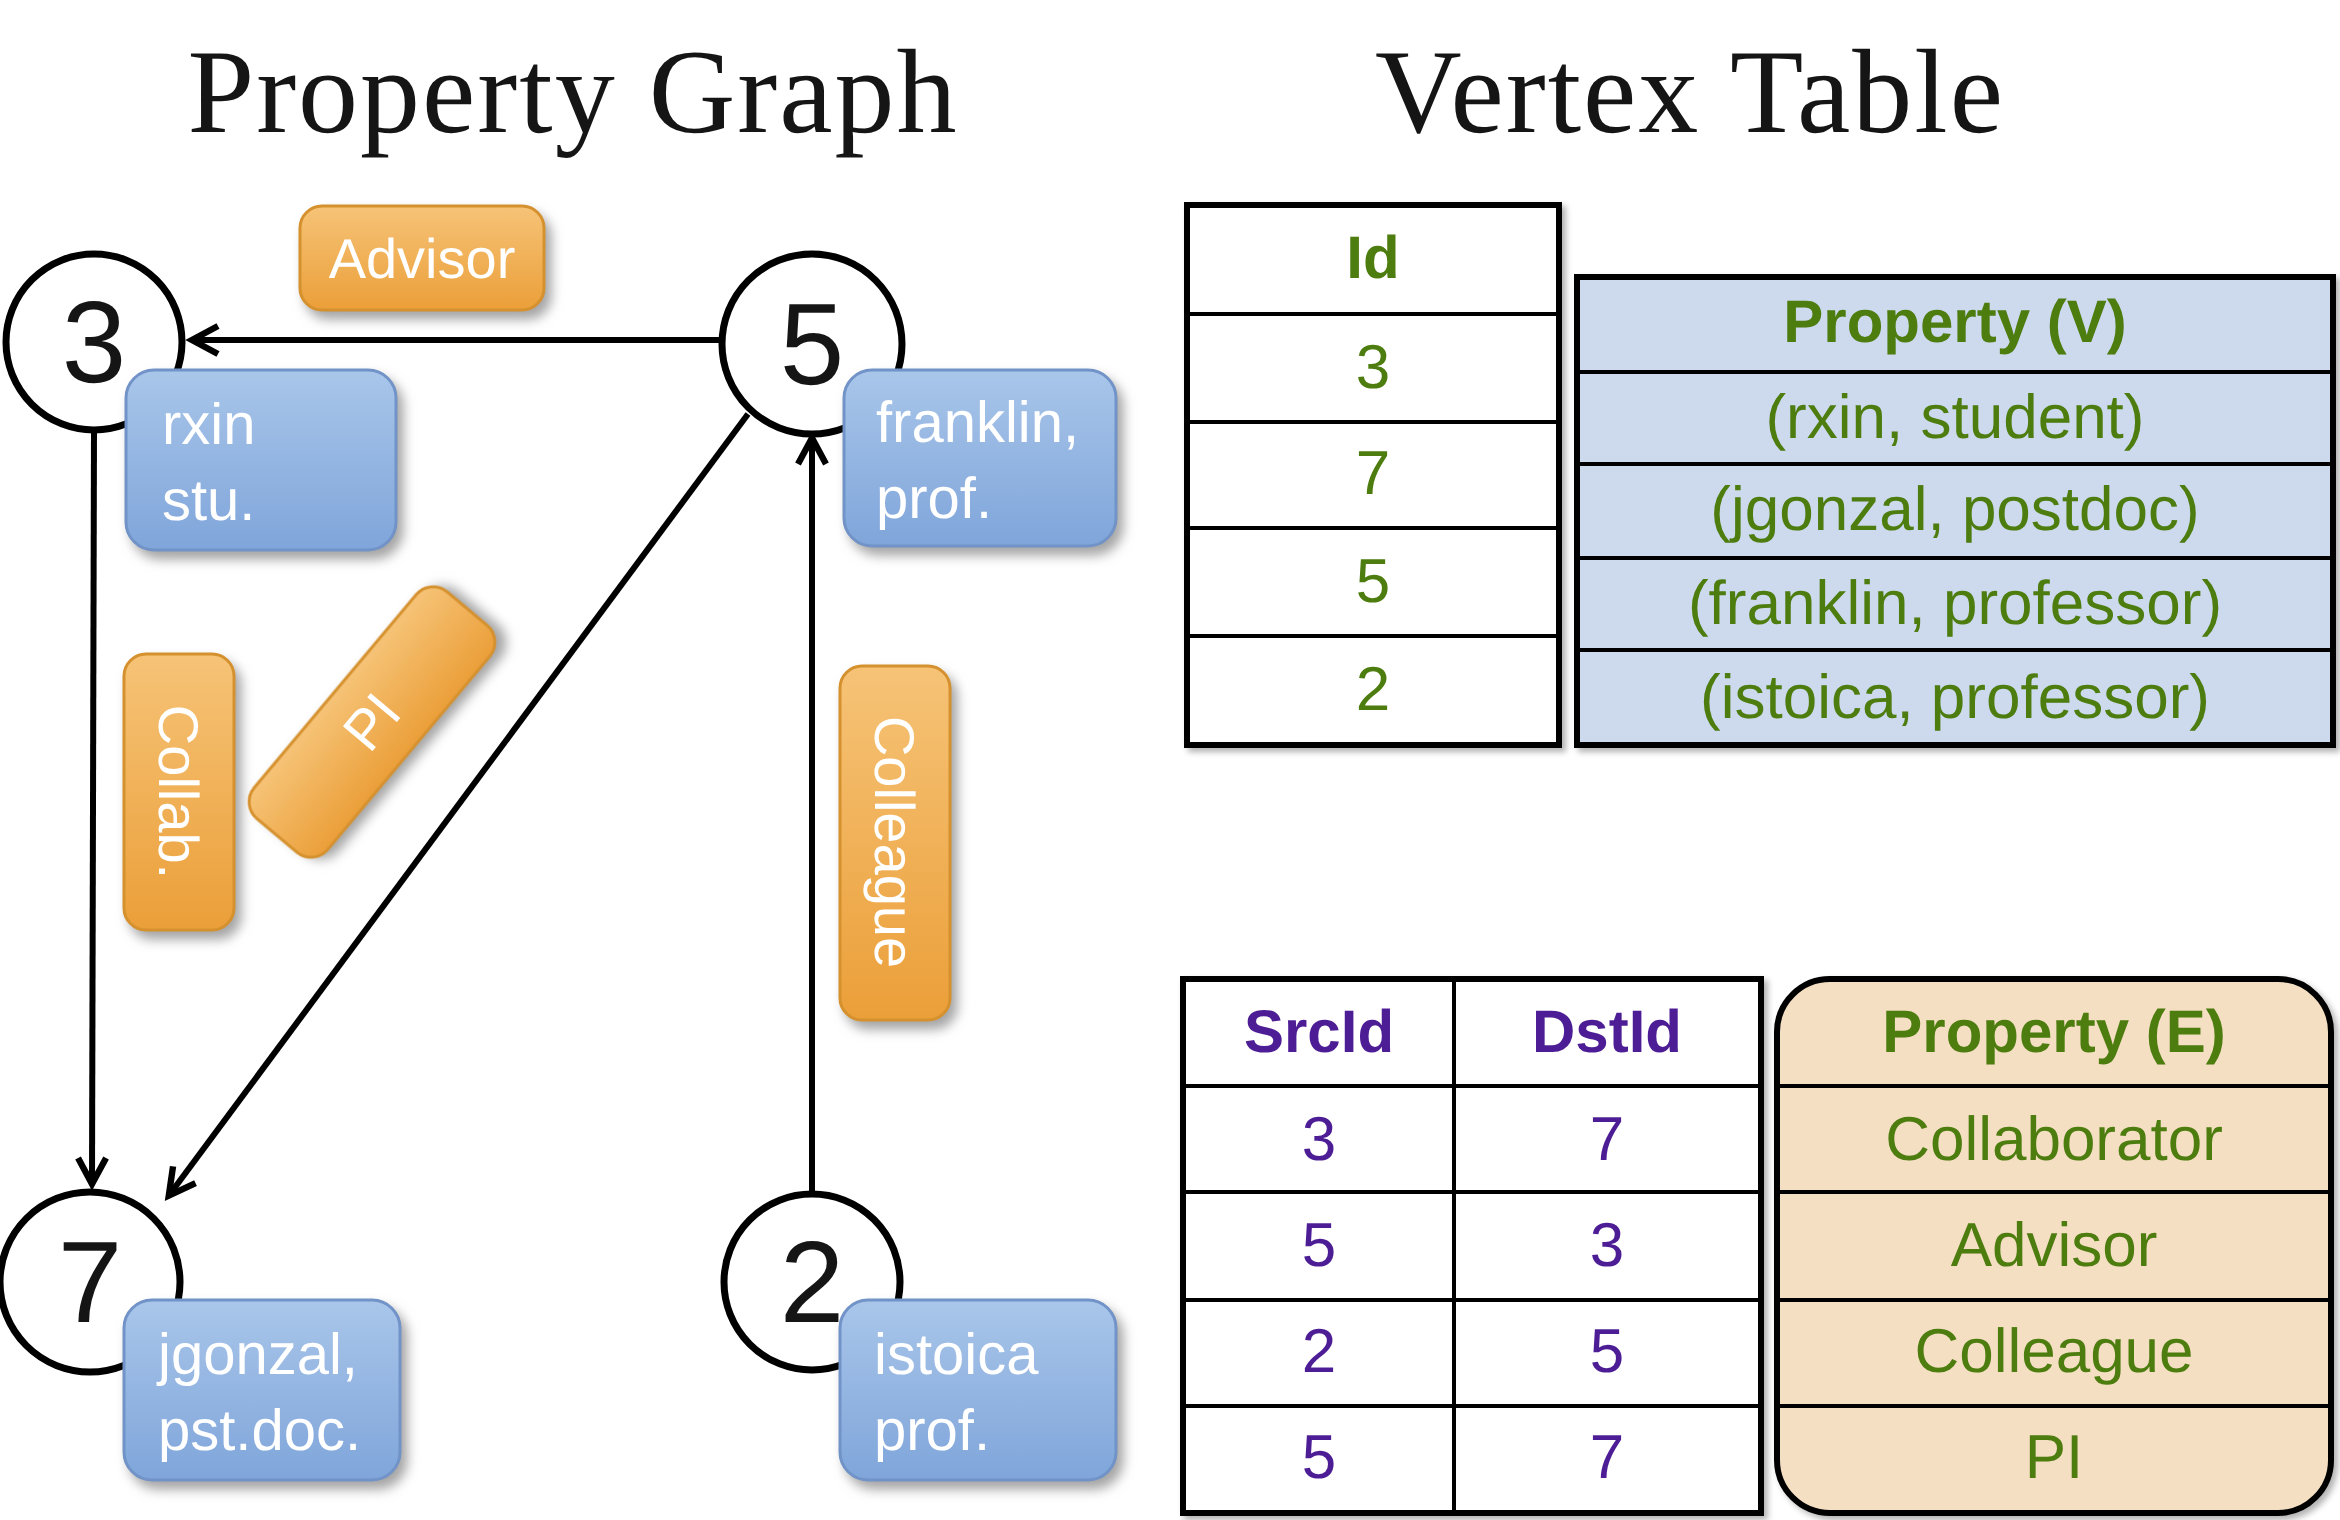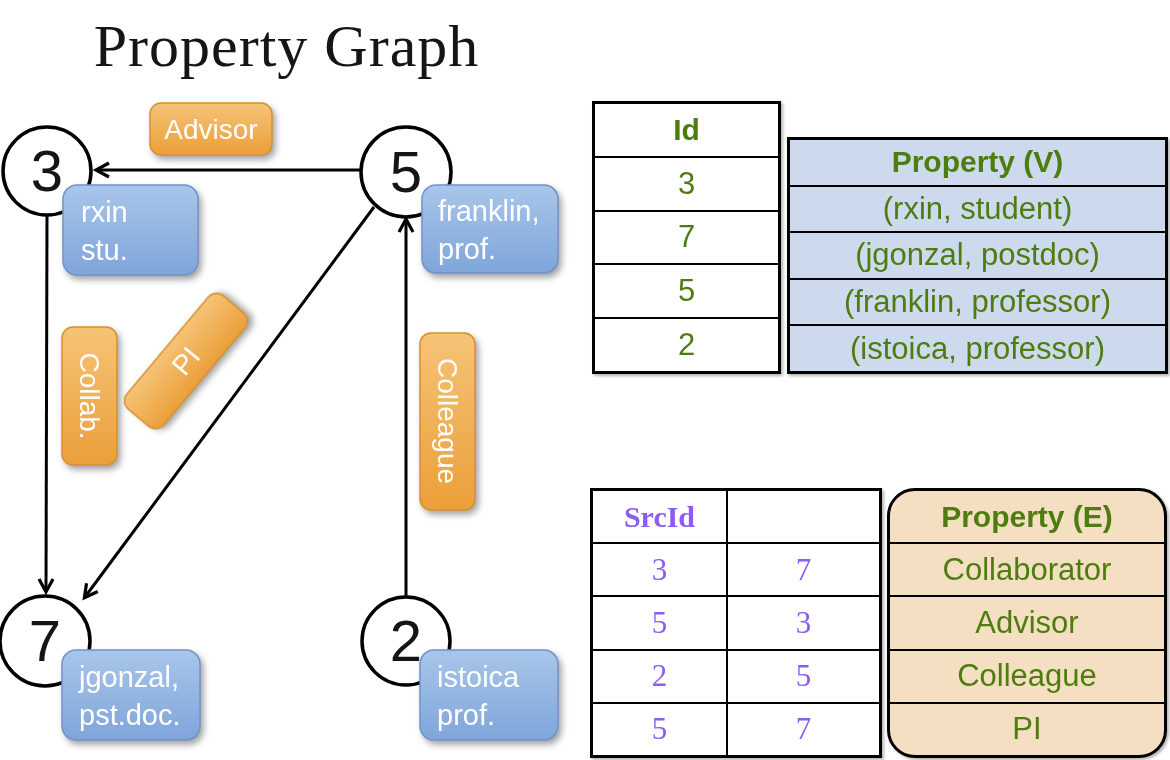--- a/index.html
+++ b/index.html
@@ -18,21 +18,21 @@
   .blk{display:flex;flex-direction:column;border:3px solid #000;background:#fff;
        box-sizing:border-box;box-shadow:2px 2px 3px rgba(0,0,0,.30);}
   .blk.blue{background:#cdd9ed;}
   .blk.tan{background:#f4dfc2;border-radius:28px;}
   .cell{flex:1;display:flex;align-items:center;justify-content:center;
         font-size:31px;font-weight:300;color:#4d7c0f;}
   .cell.hdr{font-weight:bold;font-size:30px;}
   .cell + .cell, .row2 + .row2{border-top:2px solid #000;}
   .row2{flex:1;display:flex;align-items:stretch;}
   .row2 .c{display:flex;align-items:center;justify-content:center;
-           font-size:31px;font-weight:300;color:#8b5cf6;font-family:Liberation Serif, serif;}
+           font-size:31px;font-weight:300;color:#4c1d95;}
   .row2 .c.hd{font-weight:bold;font-size:30px;}
   .row2 .c.src{width:133px;border-right:2px solid #000;}
   .row2 .c.dst{flex:1;}
 
   #vertex-table{left:592px;top:101px;width:576px;height:273px;}
   #vertex-table .blk-id{width:189px;margin-right:6px;}
   #vertex-table .blk-prop{flex:1;margin-top:36px;}
 
   #edge-table{left:590px;top:488px;width:577px;height:270px;}
   #edge-table .blk-ids{width:292px;margin-right:5px;}
@@ -131,20 +131,21 @@
       <text class="vbox-text" x="79" y="725">pst.doc.</text>
     </g>
 
     <g>
       <rect class="vbox" x="420" y="650" width="138" height="90" rx="14"></rect>
       <text class="vbox-text" x="437" y="687">istoica</text>
       <text class="vbox-text" x="437" y="725">prof.</text>
     </g>
   </svg>
 
+  <div id="vertex-title" class="big-title">Vertex Table</div>
 
   <div id="vertex-table" class="tbl">
     <div class="blk blk-id">
       <div class="cell hdr">Id</div>
       <div class="cell">3</div>
       <div class="cell">7</div>
       <div class="cell">5</div>
       <div class="cell">2</div>
     </div>
     <div class="blk blue blk-prop">
@@ -154,20 +155,21 @@
       <div class="cell">(franklin, professor)</div>
       <div class="cell">(istoica, professor)</div>
     </div>
   </div>
 
 
   <div id="edge-table" class="tbl">
     <div class="blk blk-ids">
       <div class="row2">
         <span class="c src hd">SrcId</span>
+        <span class="c dst hd">DstId</span>
       </div>
       <div class="row2">
         <span class="c src">3</span>
         <span class="c dst">7</span>
       </div>
       <div class="row2">
         <span class="c src">5</span>
         <span class="c dst">3</span>
       </div>
       <div class="row2">

